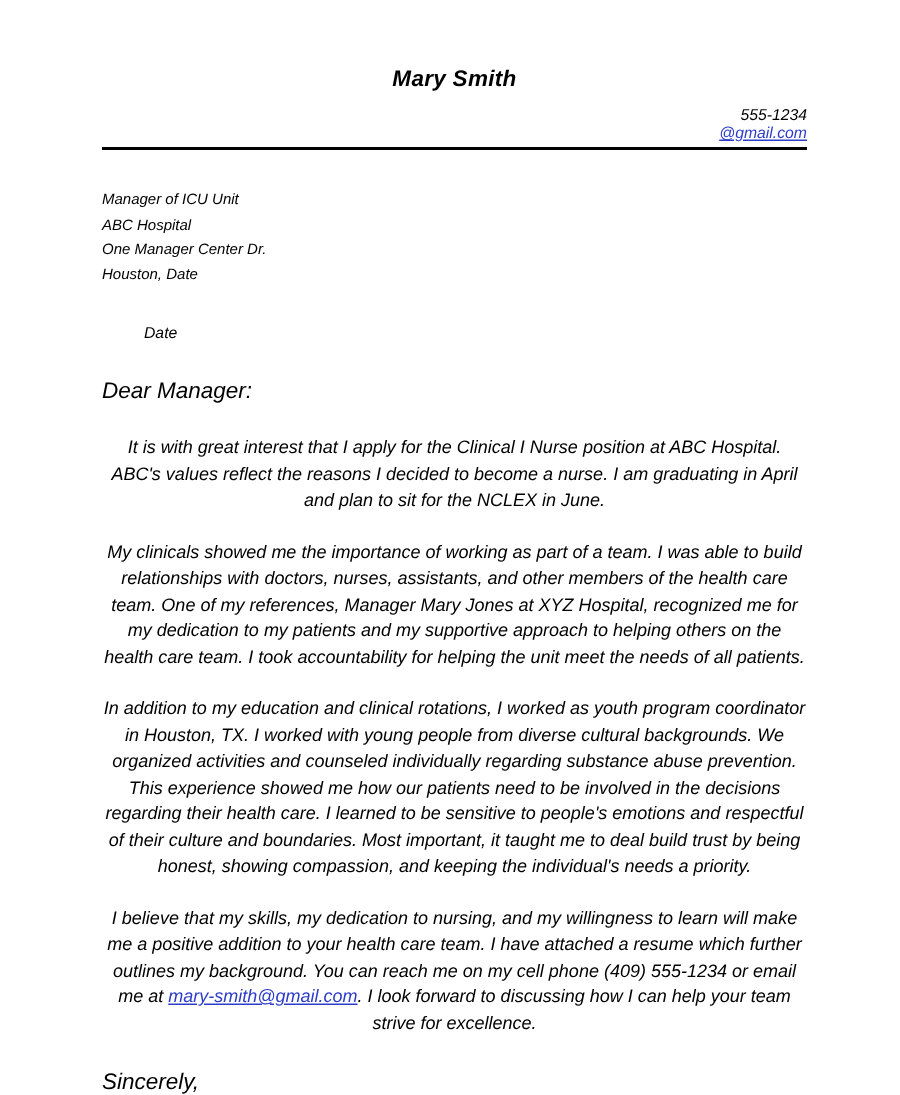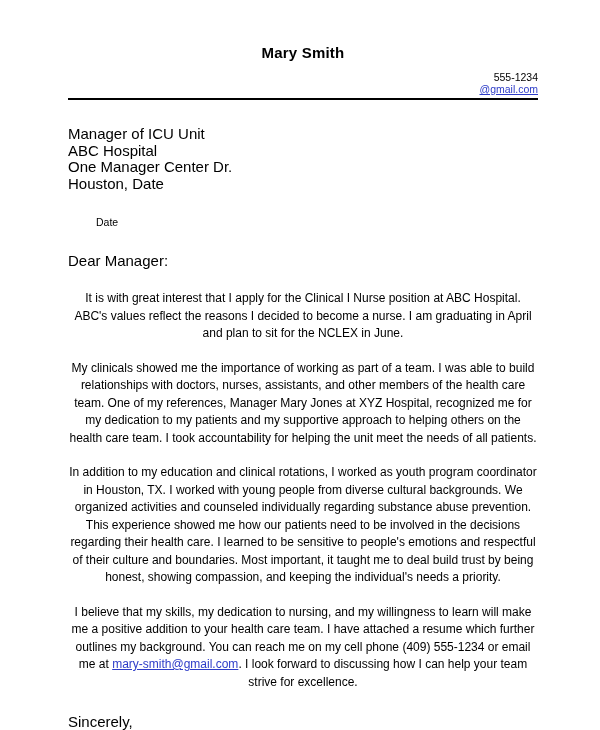--- a/index.html
+++ b/index.html
@@ -13,20 +13,21 @@
     font-family: "Liberation Sans", sans-serif;
     color: #000000;
     overflow: hidden;
   }
   .page {
     position: relative;
     width: 530px;
     height: 730px;
     background: #ffffff;
     box-sizing: border-box;
+    font-style: italic;
   }
   .letter {
     position: absolute;
     left: 68px;
     top: 44px;
     width: 470px;
   }
   .header-name {
     text-align: center;
     font-size: 15px;
@@ -49,21 +50,21 @@
     color: #2d3cc8;
     text-decoration: underline;
   }
   .rule {
     border: 0;
     border-top: 2px solid #000000;
     margin: 0 0 26px 0;
     width: 100%;
   }
   .address-block {
-    font-size: 15px;
+    font-size: 10px;
     line-height: 16.5px;
     margin-bottom: 22px;
   }
   .date-line {
     font-size: 10.5px;
     line-height: 16.5px;
     margin-bottom: 22px;
     padding-left: 28px;
   }
   .salutation {

